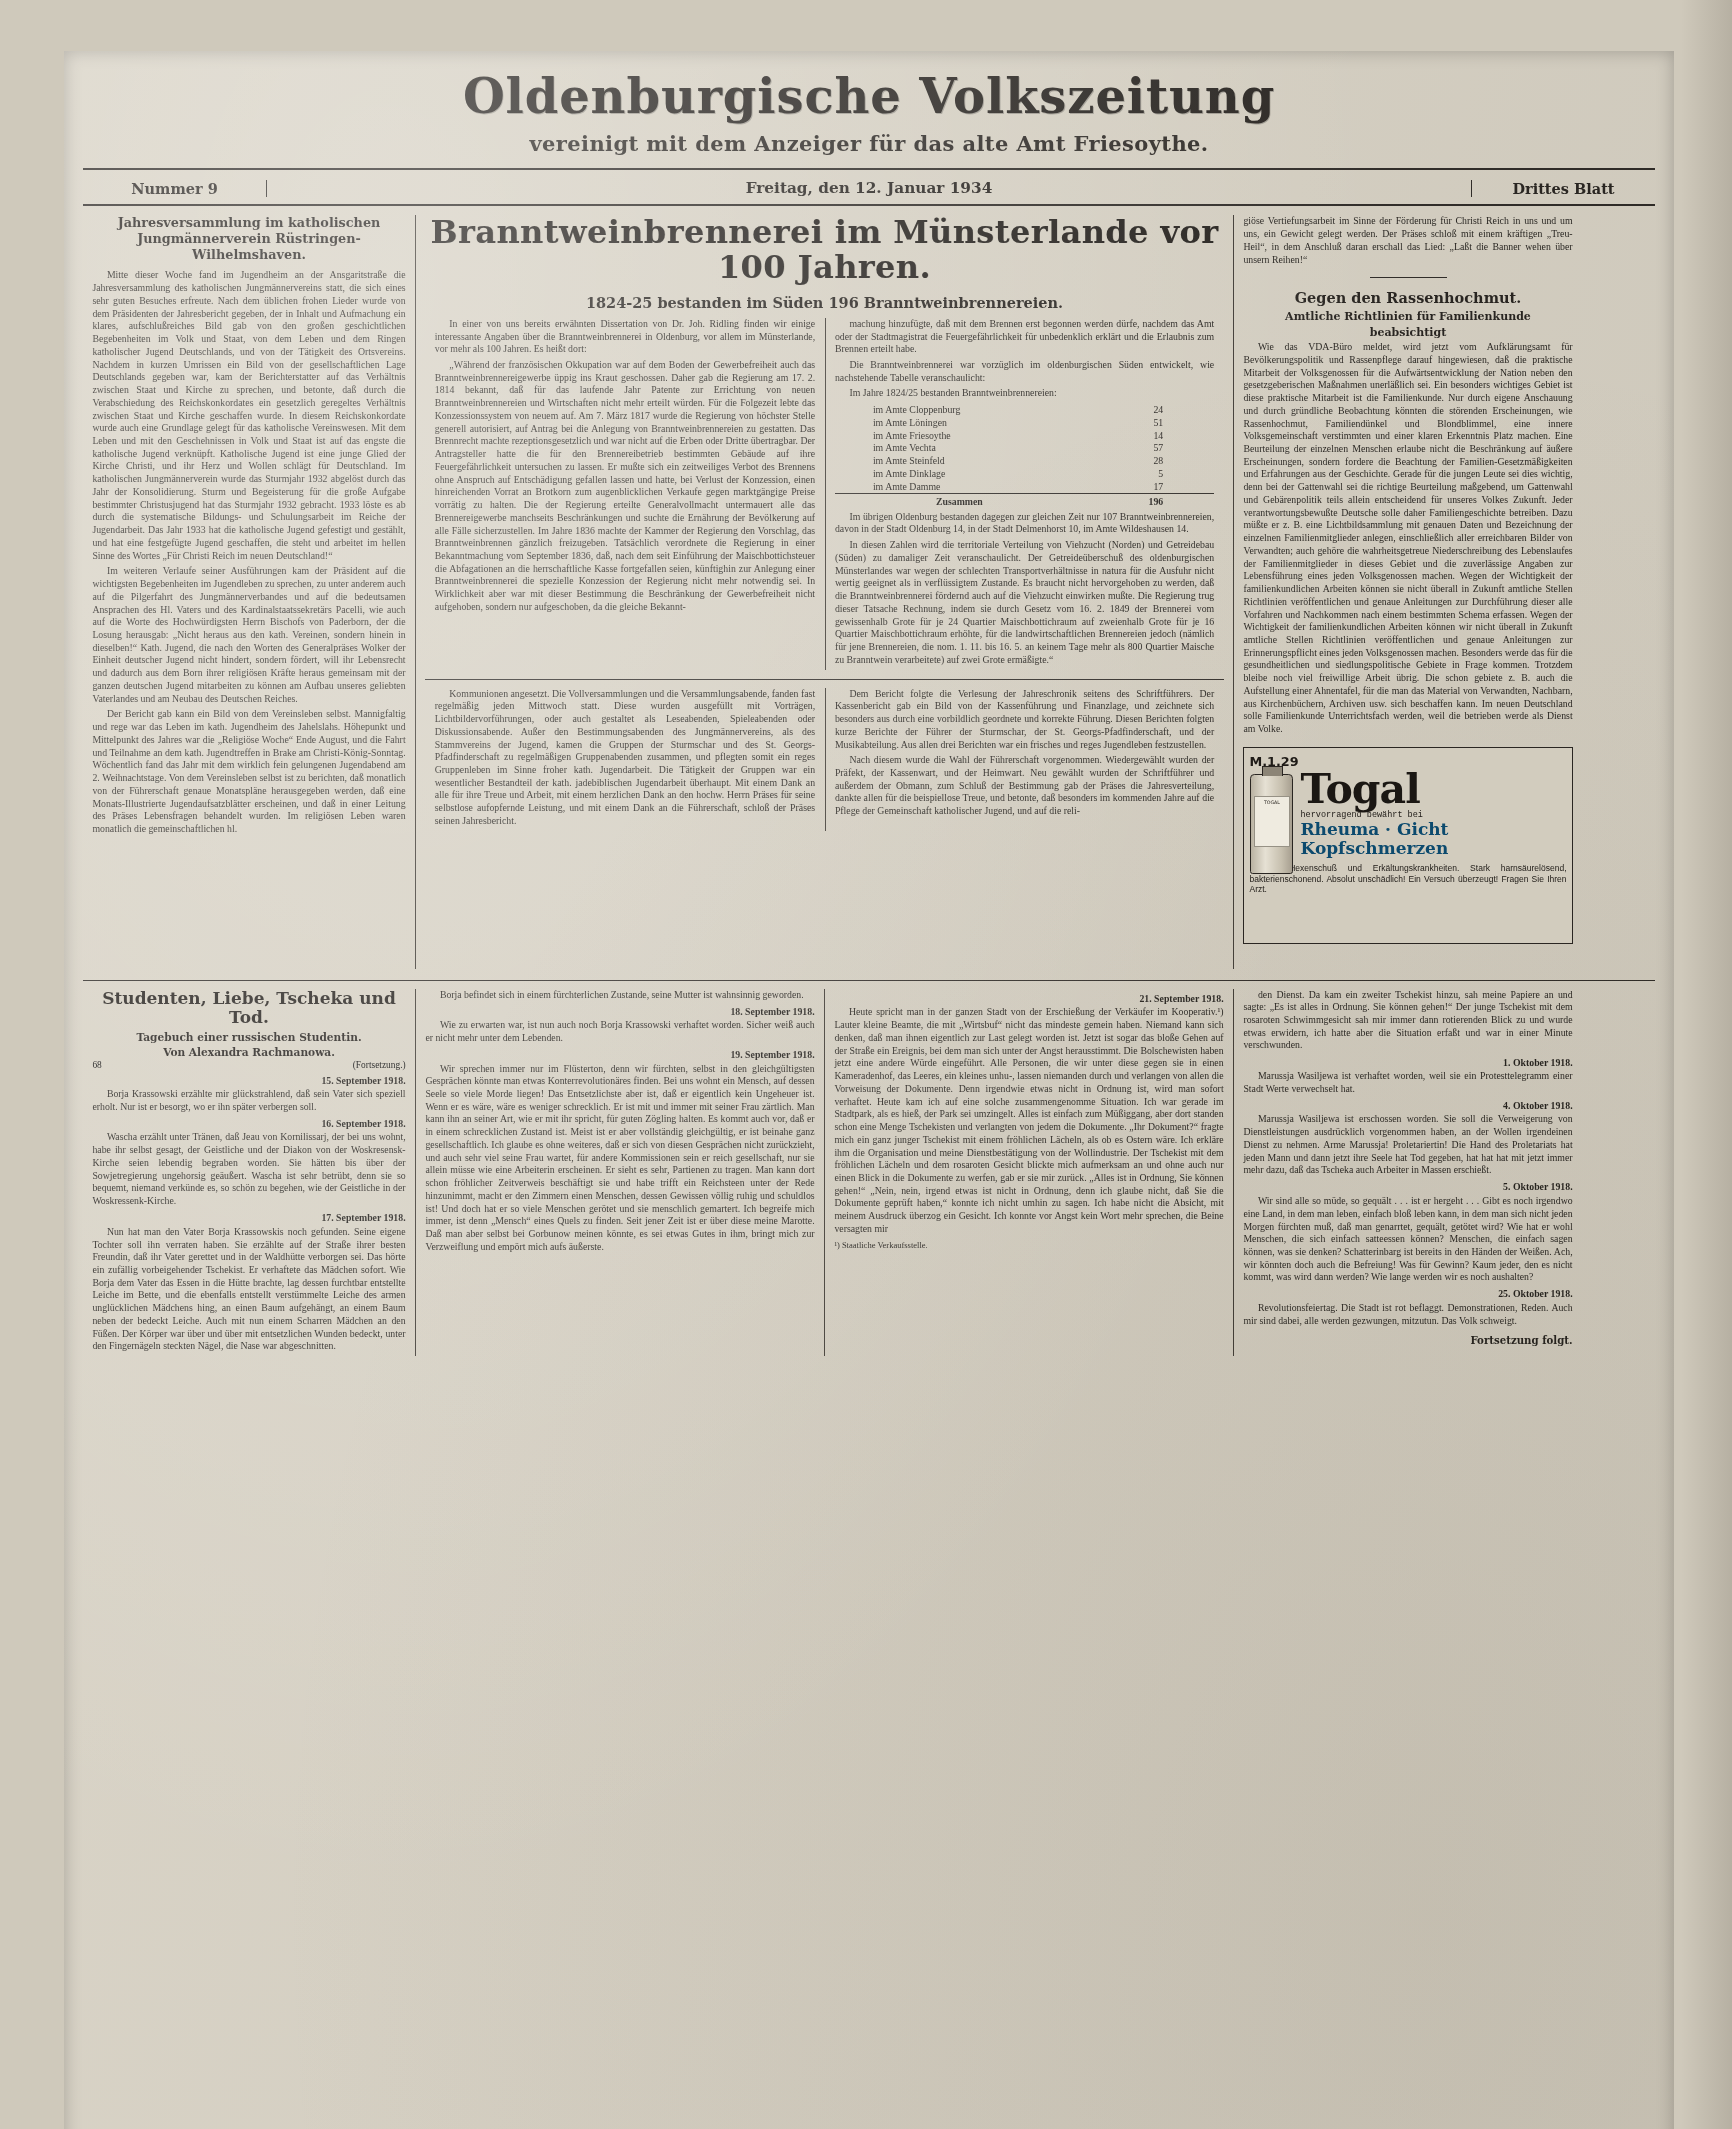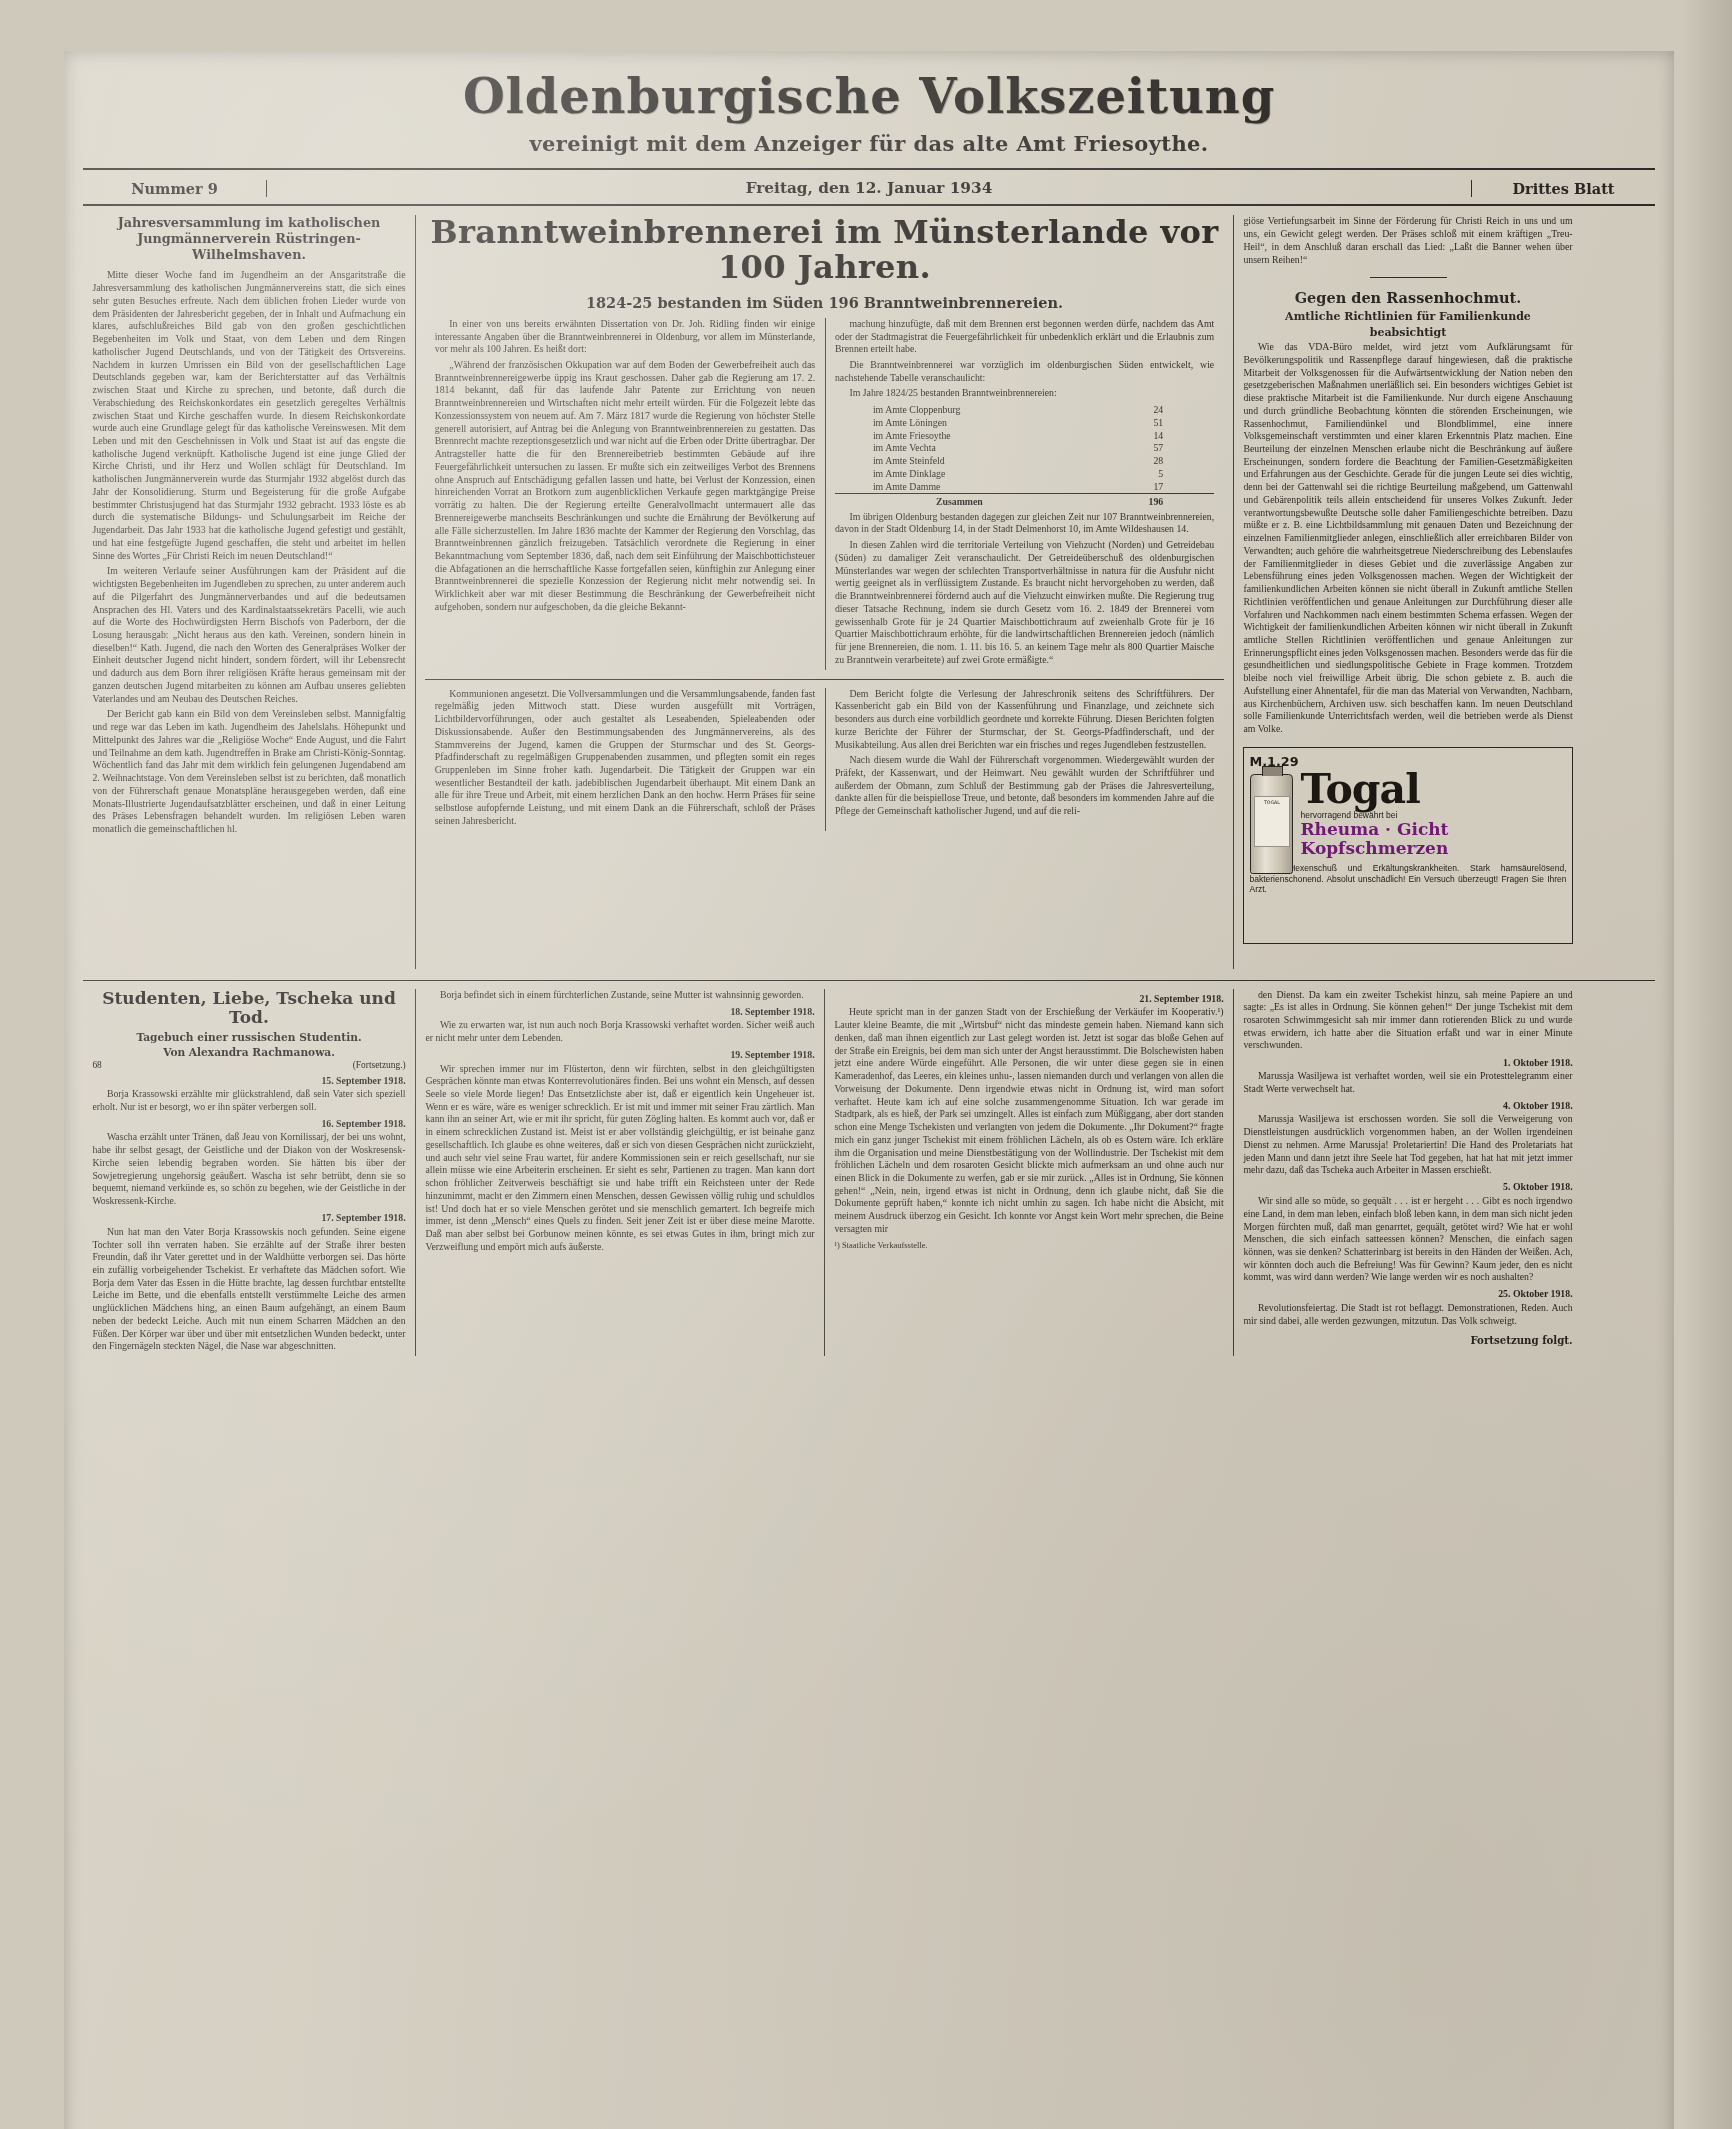--- a/index.html
+++ b/index.html
@@ -211,32 +211,32 @@
   .ad-brand {
     font-family: "DejaVu Serif", serif;
     font-weight: bold;
     font-size: 41px;
     color: #1b1713;
     line-height: 1;
     letter-spacing: -0.9px;
     margin-left: 51px;
   }
   .ad-sub {
-    font-family: Liberation Sans, sans-serif;
+    font-family: Liberation Mono, monospace;
     font-size: 8.5px;
     margin-left: 51px;
     color: #1f1b17;
   }
   .ad-claim {
     font-family: "DejaVu Serif", serif;
     font-weight: bold;
     font-size: 17px;
     line-height: 1.12;
     margin-left: 51px;
-    color: #701a75;
+    color: #0c4a6e;
   }
   .ad-text {
     font-family: "Liberation Sans", sans-serif;
     font-size: 8.5px;
     line-height: 1.25;
     text-align: justify;
     margin-top: 5.1px;
     color: #1f1b17;
   }
   .ad-bottle {

